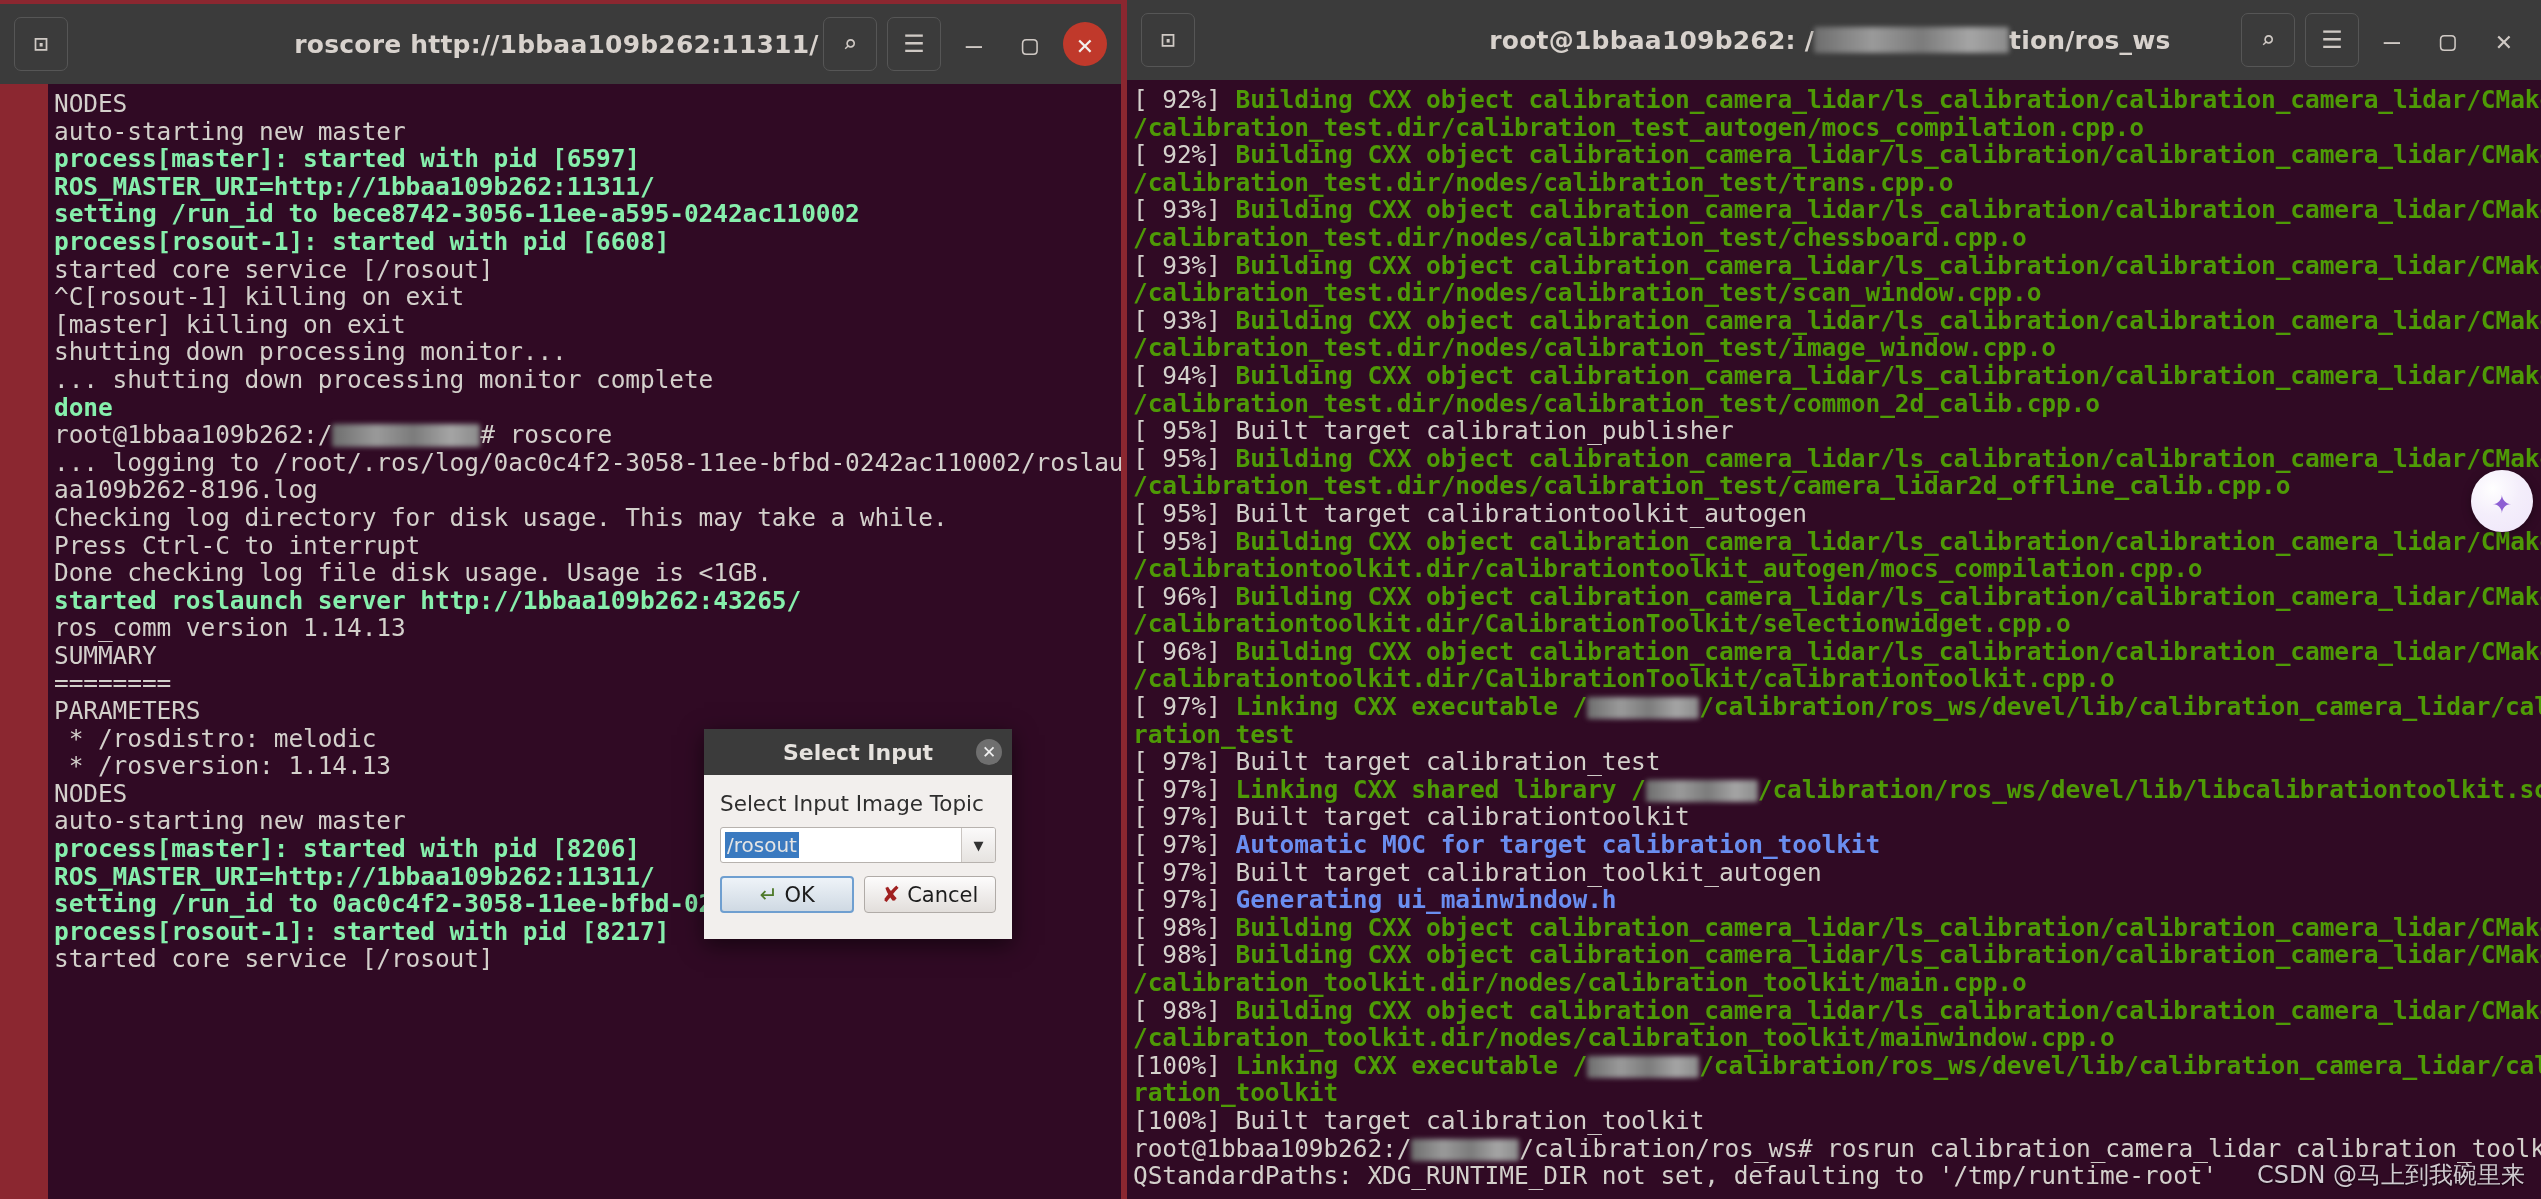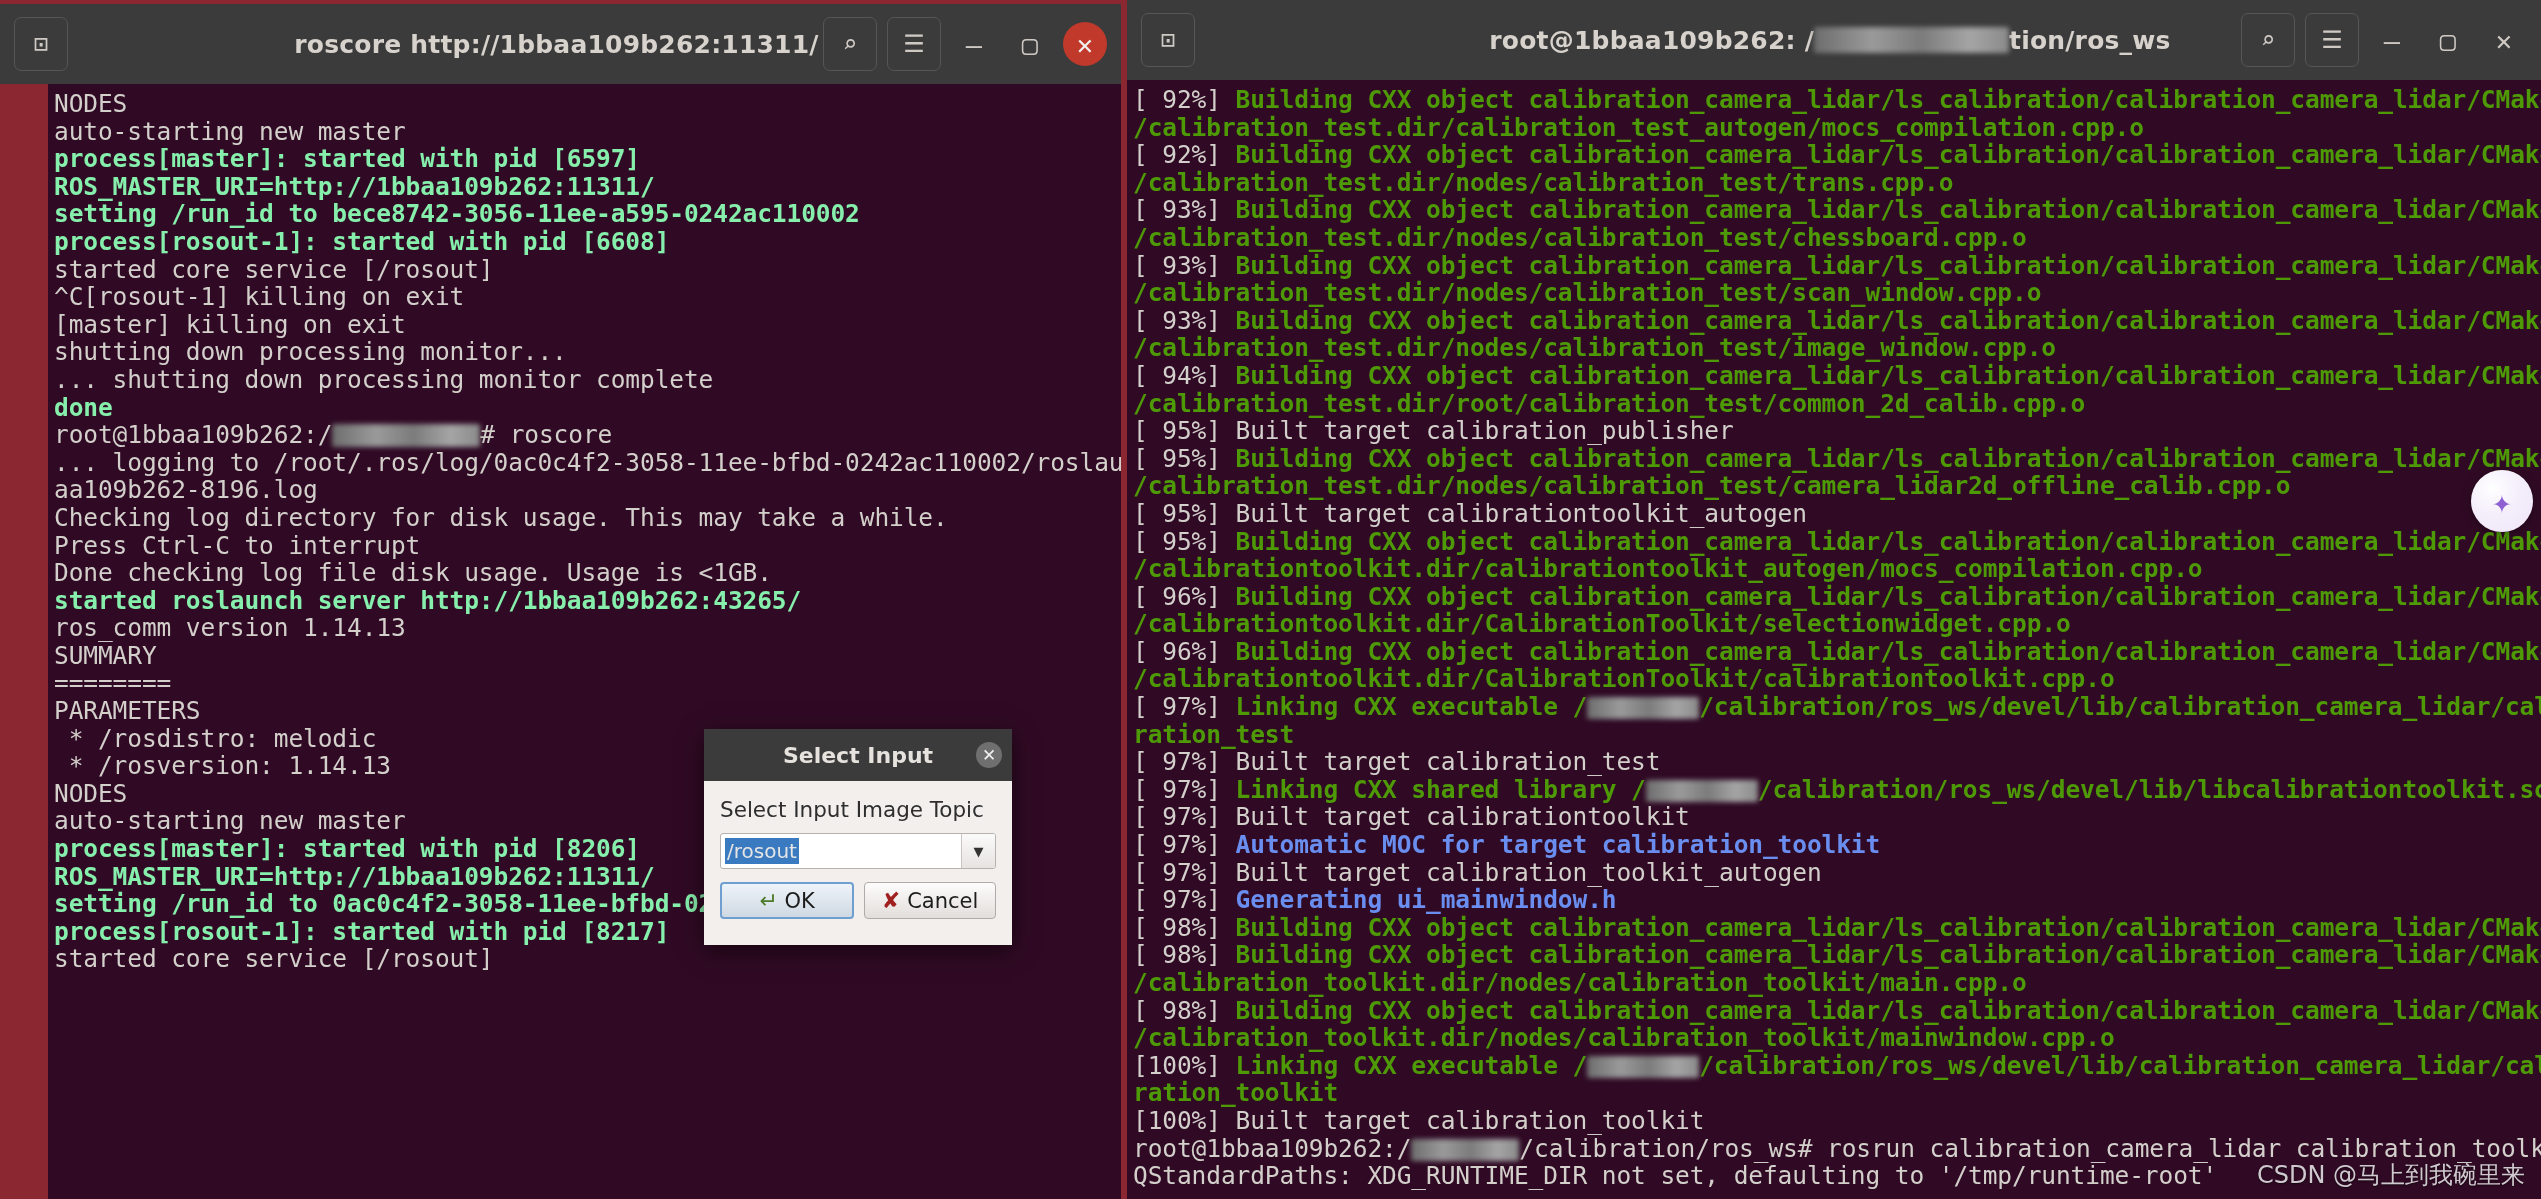--- a/index.html
+++ b/index.html
@@ -111,21 +111,21 @@
   #dialog {
     position: absolute;
     left: 704px; top: 729px;
     width: 308px;
     background: #f5f3f1;
     box-shadow: 0 6px 22px rgba(0,0,0,.55);
     z-index: 50;
     font-family: "DejaVu Sans", sans-serif;
   }
   #dialog .dlg-title {
-    height: 52px;
+    height: 46px;
     background: #3b3b3b;
     display: flex; align-items: center; justify-content: center;
     position: relative;
   }
   #dialog .dlg-title span.t {
     color: #e6e2de; font-size: 22px; font-weight: bold;
   }
   #dialog .dlg-close {
     position: absolute; right: 10px; top: 50%; transform: translateY(-50%);
     width: 26px; height: 26px; border-radius: 50%;
@@ -266,21 +266,21 @@
         <div class="line"><span class="g">/calibration_test.dir/calibration_test_autogen/mocs_compilation.cpp.o</span></div>
         <div class="line"><span class="w">[ 92%]</span><span class="g"> Building CXX object calibration_camera_lidar/ls_calibration/calibration_camera_lidar/CMakeFiles</span></div>
         <div class="line"><span class="g">/calibration_test.dir/nodes/calibration_test/trans.cpp.o</span></div>
         <div class="line"><span class="w">[ 93%]</span><span class="g"> Building CXX object calibration_camera_lidar/ls_calibration/calibration_camera_lidar/CMakeFiles</span></div>
         <div class="line"><span class="g">/calibration_test.dir/nodes/calibration_test/chessboard.cpp.o</span></div>
         <div class="line"><span class="w">[ 93%]</span><span class="g"> Building CXX object calibration_camera_lidar/ls_calibration/calibration_camera_lidar/CMakeFiles</span></div>
         <div class="line"><span class="g">/calibration_test.dir/nodes/calibration_test/scan_window.cpp.o</span></div>
         <div class="line"><span class="w">[ 93%]</span><span class="g"> Building CXX object calibration_camera_lidar/ls_calibration/calibration_camera_lidar/CMakeFiles</span></div>
         <div class="line"><span class="g">/calibration_test.dir/nodes/calibration_test/image_window.cpp.o</span></div>
         <div class="line"><span class="w">[ 94%]</span><span class="g"> Building CXX object calibration_camera_lidar/ls_calibration/calibration_camera_lidar/CMakeFiles</span></div>
-        <div class="line"><span class="g">/calibration_test.dir/root/calibration_test/common_2d_calib.cpp.o</span></div>
+        <div class="line"><span class="g">/calibration_test.dir/nodes/calibration_test/common_2d_calib.cpp.o</span></div>
         <div class="line"><span class="w">[ 95%]</span><span class="w"> Built target calibration_publisher</span></div>
         <div class="line"><span class="w">[ 95%]</span><span class="g"> Building CXX object calibration_camera_lidar/ls_calibration/calibration_camera_lidar/CMakeFiles</span></div>
         <div class="line"><span class="g">/calibration_test.dir/nodes/calibration_test/camera_lidar2d_offline_calib.cpp.o</span></div>
         <div class="line"><span class="w">[ 95%]</span><span class="w"> Built target calibrationtoolkit_autogen</span></div>
         <div class="line"><span class="w">[ 95%]</span><span class="g"> Building CXX object calibration_camera_lidar/ls_calibration/calibration_camera_lidar/CMakeFiles</span></div>
         <div class="line"><span class="g">/calibrationtoolkit.dir/calibrationtoolkit_autogen/mocs_compilation.cpp.o</span></div>
         <div class="line"><span class="w">[ 96%]</span><span class="g"> Building CXX object calibration_camera_lidar/ls_calibration/calibration_camera_lidar/CMakeFiles</span></div>
         <div class="line"><span class="g">/calibrationtoolkit.dir/CalibrationToolkit/selectionwidget.cpp.o</span></div>
         <div class="line"><span class="w">[ 96%]</span><span class="g"> Building CXX object calibration_camera_lidar/ls_calibration/calibration_camera_lidar/CMakeFiles</span></div>
         <div class="line"><span class="g">/calibrationtoolkit.dir/CalibrationToolkit/calibrationtoolkit.cpp.o</span></div>

